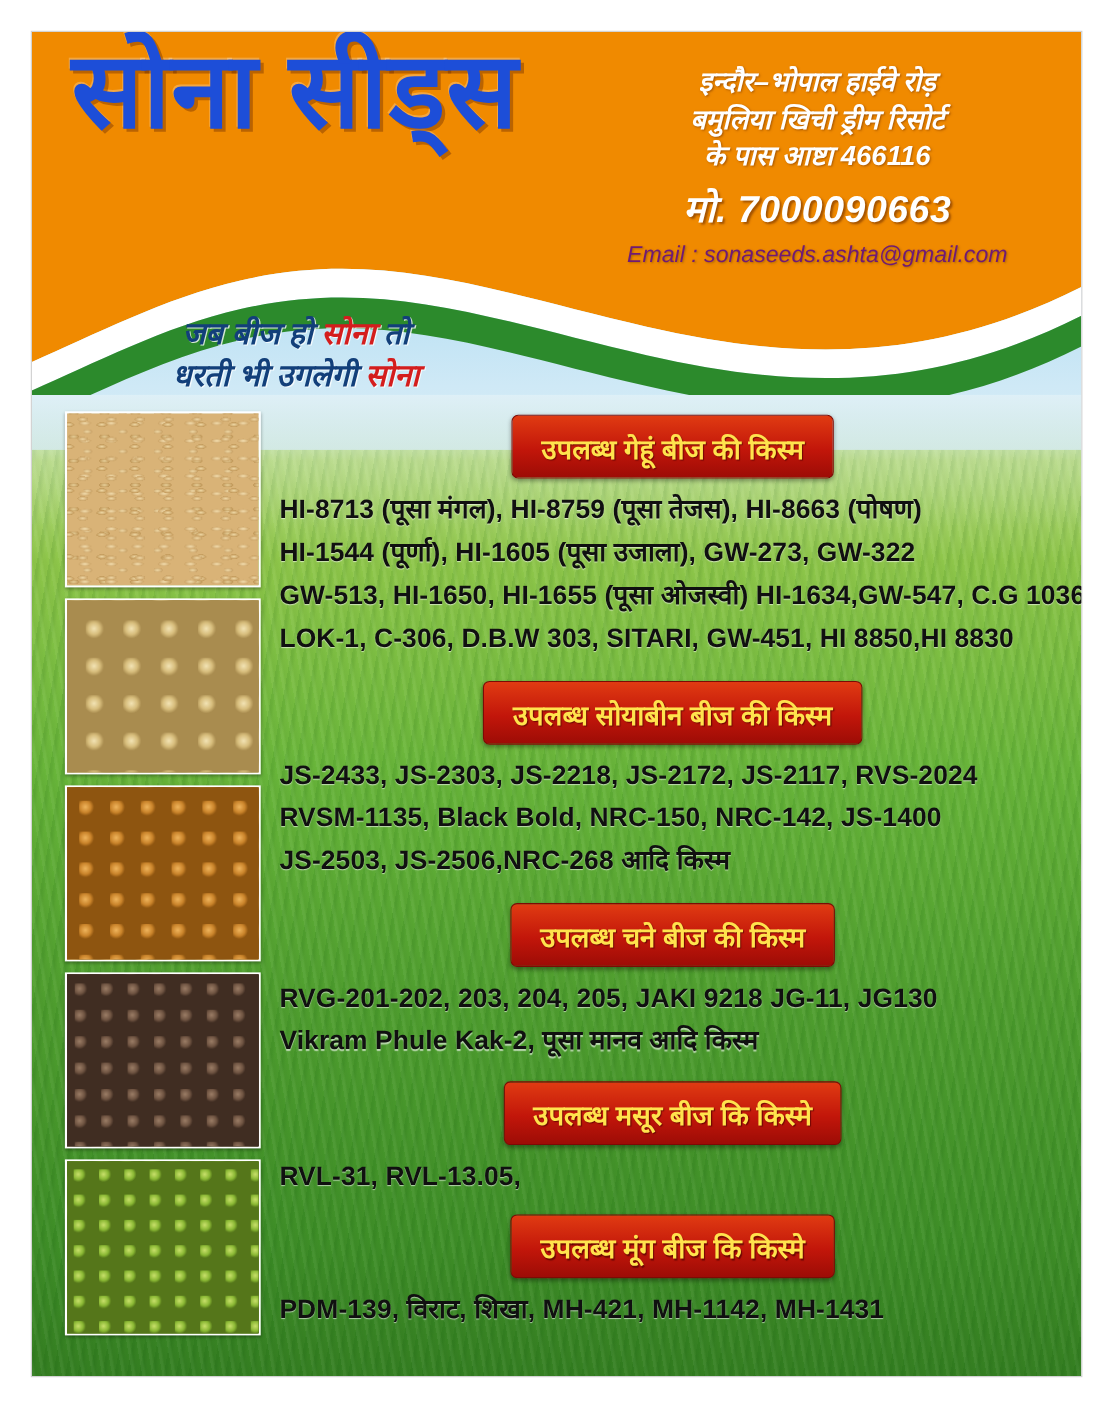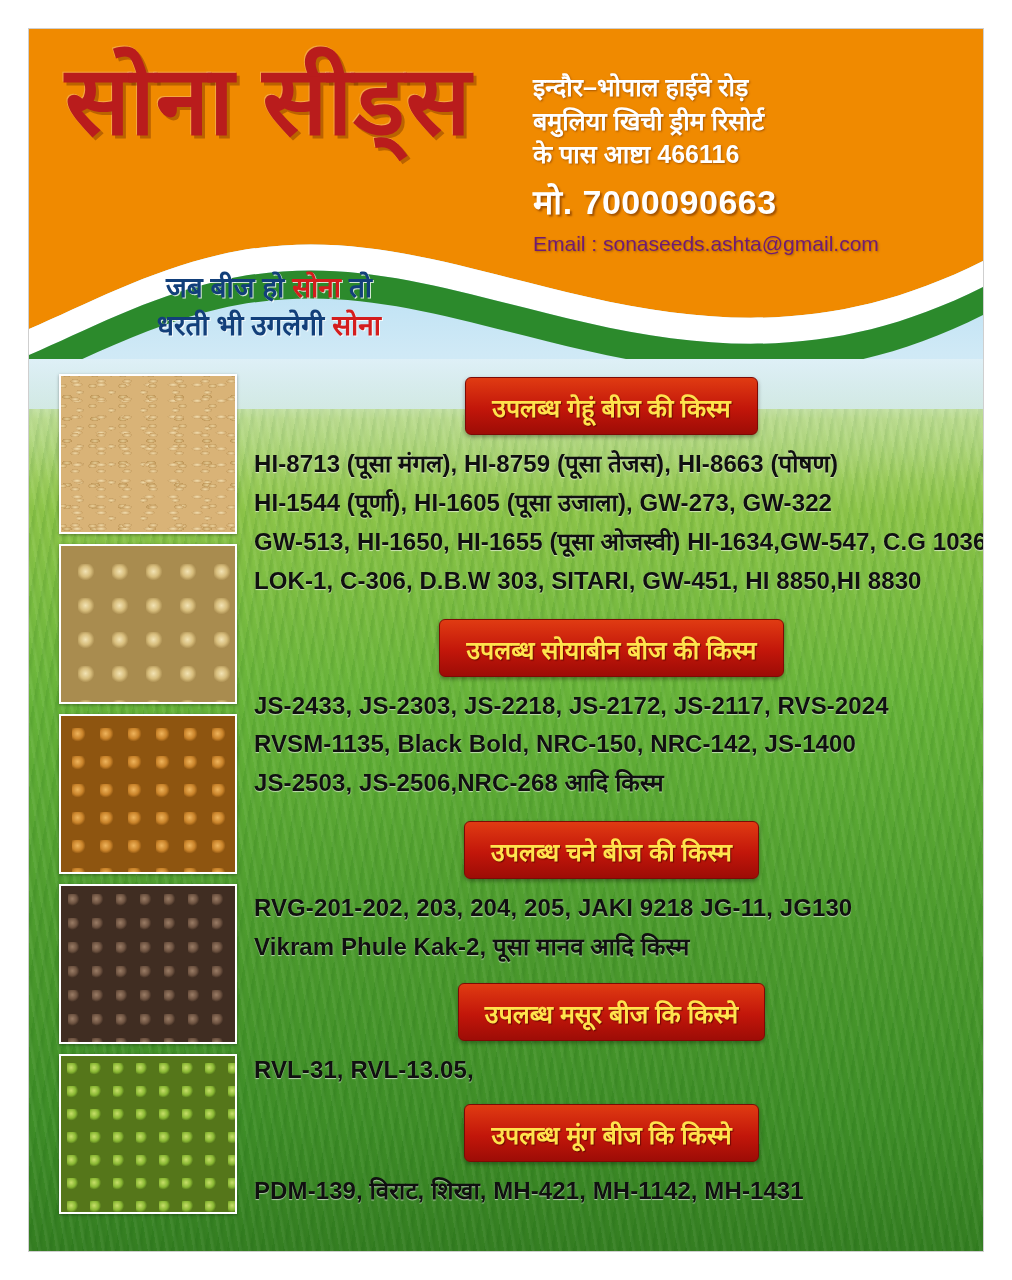--- a/index.html
+++ b/index.html
@@ -71,38 +71,39 @@
     position: absolute;
     left: 0; top: 0;
     width: 100%;
     height: 330px;
     display: block;
   }
 
   .brand {
     position: absolute;
     left: 36px;
-    top: 22px;
+    top: 4px;
     width: 530px;
-    color: #b91c1c;
+    color: #1d4ed8;
     font-size: 96px;
     line-height: 1.05;
     font-weight: bold;
     letter-spacing: 1px;
     text-shadow: 3px 3px 0 rgba(120,50,0,0.45), -1px -1px 0 rgba(255,255,255,0.25);
     white-space: nowrap;
   }
 
   .addr {
     position: absolute;
     right: 30px;
-    top: 42px;
+    top: 30px;
     width: 420px;
-    text-align: left;
+    text-align: center;
     color: #ffffff;
+    font-style: italic;
   }
   .addr-line {
     font-size: 25px;
     line-height: 1.34;
     font-weight: bold;
     text-shadow: 1px 1px 2px rgba(110,45,0,0.55);
   }
   .addr-phone {
     margin-top: 6px;
     font-size: 34px;
@@ -114,28 +115,29 @@
     margin-top: 8px;
     font-size: 21px;
     font-weight: normal;
     color: #701a75;
     text-shadow: 1px 1px 2px rgba(90,60,0,0.45);
   }
 
   .tagline {
     position: absolute;
     left: 60px;
-    top: 240px;
+    top: 256px;
     width: 360px;
     text-align: center;
     color: #123f7a;
     font-size: 28px;
     font-weight: bold;
     line-height: 1.35;
     text-shadow: 1px 1px 0 rgba(255,255,255,0.8);
+    font-style: italic;
   }
   .tagline .hl {
     color: #d41d1d;
   }
 
   
   .photos {
     position: absolute;
     left: 30px;
     top: 345px;

